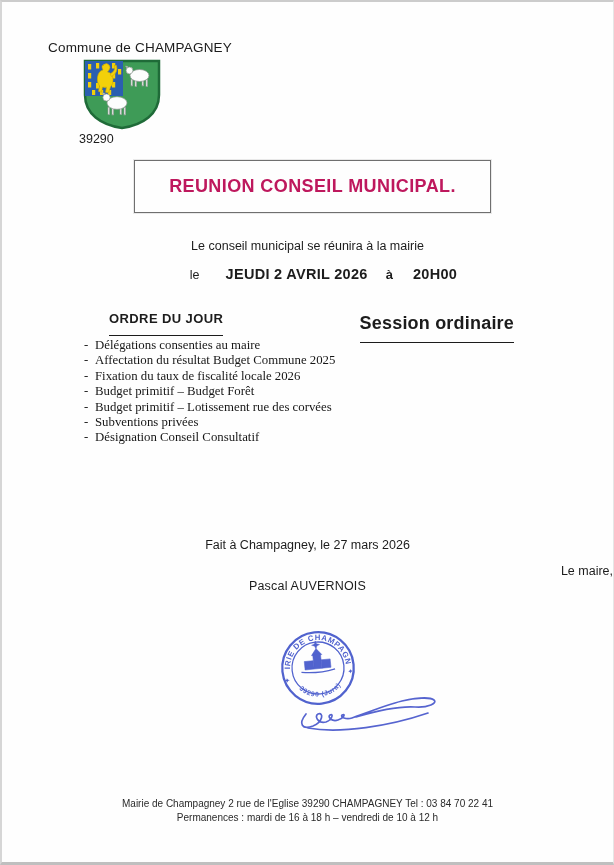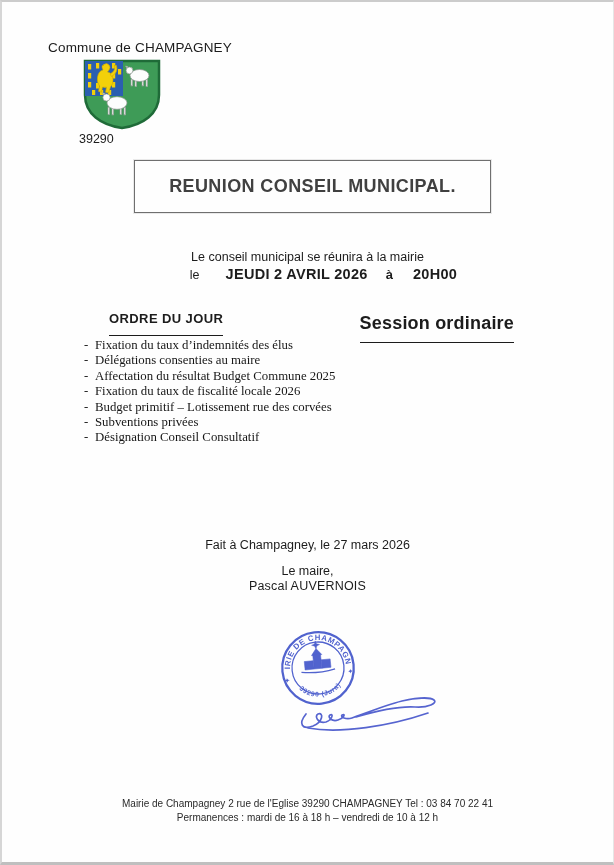--- a/index.html
+++ b/index.html
@@ -20,22 +20,22 @@
   .abs{position:absolute;}
   .commune-name{left:46px;top:38px;font-size:13.5px;letter-spacing:.2px;}
   .arms{left:77px;top:55px;}
   .postcode{left:77px;top:130px;width:86px;text-align:left;font-size:12.5px;}
   .title-box{
     left:132px;top:158px;width:355px;height:51px;
     border:1.5px solid #6f6f6f;
     display:flex;align-items:center;justify-content:center;
     box-shadow:0 0 0 1px #e9e9e9;
   }
-  .title-box .t{font-size:18px;font-weight:bold;letter-spacing:.4px;color:#404040;}
-  .intro-line{left:0;top:237px;width:100%;text-align:center;font-size:12.5px;margin-top:11px;}
+  .title-box .t{font-size:18px;font-weight:bold;letter-spacing:.4px;color:#be185d;}
+  .intro-line{left:0;top:237px;width:100%;text-align:center;font-size:12.5px;}
   .date-row{
     left:0;top:264px;width:100%;
     display:flex;justify-content:center;align-items:baseline;
     font-size:12.5px;
     padding-left:16px;
   }
   .date-row .article{margin-right:26px;}
   .date-row .d{font-weight:bold;font-size:14.5px;letter-spacing:.3px;}
   .date-row .at{font-weight:bold;font-size:13px;margin:0 20px 0 18px;}
   .underlined{border-bottom:1.6px solid #1c1c1c;padding-bottom:9px;}
@@ -43,21 +43,21 @@
   .session-label{right:99px;top:311px;font-size:18px;font-weight:bold;letter-spacing:.2px;}
   .agenda-list{
     left:82px;top:336px;
     font-family:"Liberation Serif", serif;
     font-size:12.8px;line-height:15.4px;
     list-style:none;margin:0;padding:0;color:#161616;
   }
   .agenda-list li{white-space:nowrap;}
   .agenda-list .dash{display:inline-block;width:11px;}
   .closing-place{left:0;top:536px;width:100%;text-align:center;font-size:12.5px;}
-  .closing-title{left:0;top:562px;width:100%;text-align:center;font-size:12.5px;}
+  .closing-title{left:0;top:562px;width:100%;text-align:right;font-size:12.5px;}
   .closing-name{left:0;top:577px;width:100%;text-align:center;font-size:12.5px;letter-spacing:.2px;}
   .stamp{left:277px;top:627px;transform:rotate(-6deg);opacity:.88;}
   .signature{left:292px;top:686px;opacity:.9;}
   .footer{left:0;top:795px;width:100%;text-align:center;font-size:10px;line-height:13.5px;color:#2a2a2a;}
   .footer a.email{color:#2f55cf;text-decoration:underline;cursor:pointer;}
   .footer .sep{display:inline-block;width:8px;}
 </style>
 </head>
 <body>
 
@@ -134,24 +134,24 @@
   </div>
 
   <div class="abs agenda-heading">
     <span class="underlined">ORDRE DU JOUR</span>
   </div>
   <div class="abs session-label">
     <span class="underlined">Session ordinaire</span>
   </div>
 
   <ul class="abs agenda-list">
-    <li><span class="dash">-</span><span>Fixation du taux d’indemnités des élus</span></li>
     <li><span class="dash">-</span><span>Délégations consenties au maire</span></li>
     <li><span class="dash">-</span><span>Affectation du résultat Budget Commune 2025</span></li>
     <li><span class="dash">-</span><span>Fixation du taux de fiscalité locale 2026</span></li>
+    <li><span class="dash">-</span><span>Budget primitif – Budget Forêt</span></li>
     <li><span class="dash">-</span><span>Budget primitif – Lotissement rue des corvées</span></li>
     <li><span class="dash">-</span><span>Subventions privées</span></li>
     <li><span class="dash">-</span><span>Désignation Conseil Consultatif</span></li>
   </ul>
 
   <div class="abs closing-place">Fait à Champagney, le 27 mars 2026</div>
   <div class="abs closing-title">Le maire,</div>
   <div class="abs closing-name">Pascal AUVERNOIS</div>
 
   <svg class="abs stamp" width="78" height="78" viewBox="0 0 120 120">

